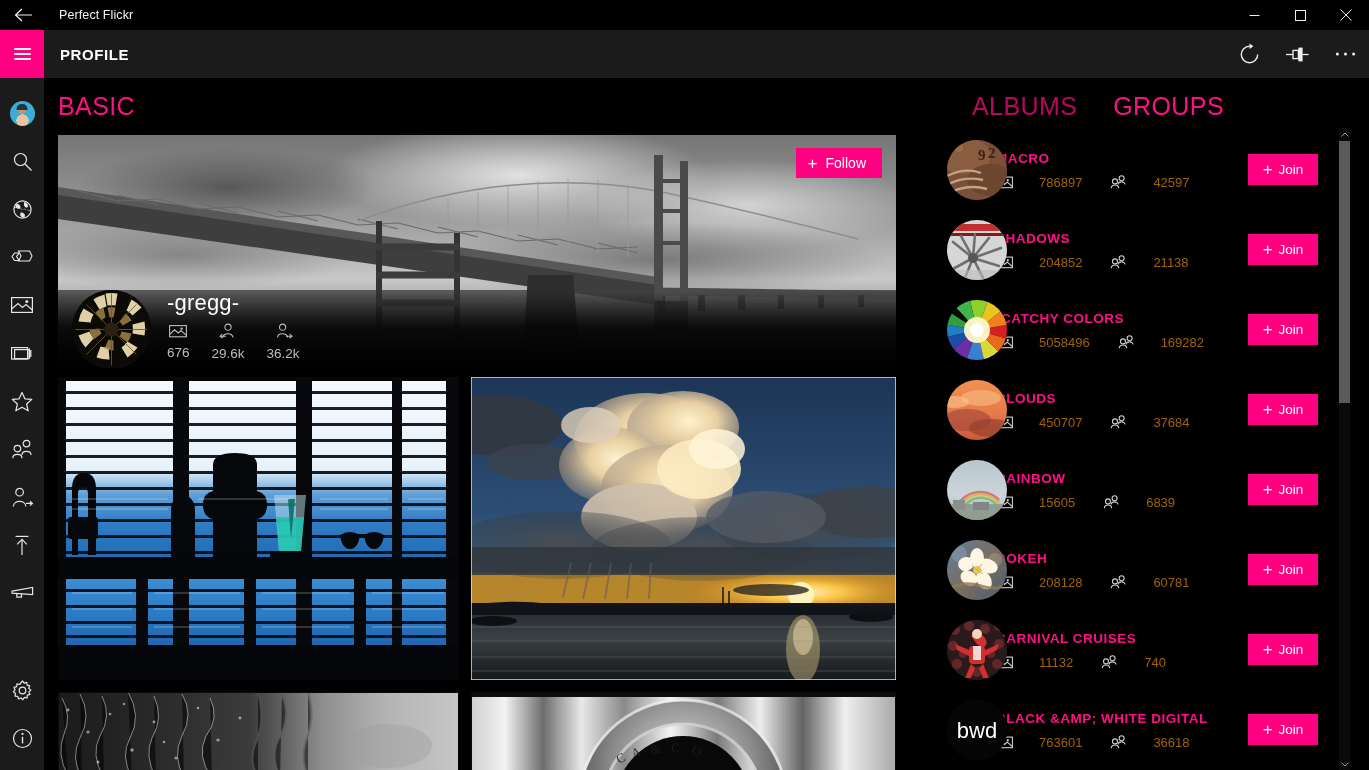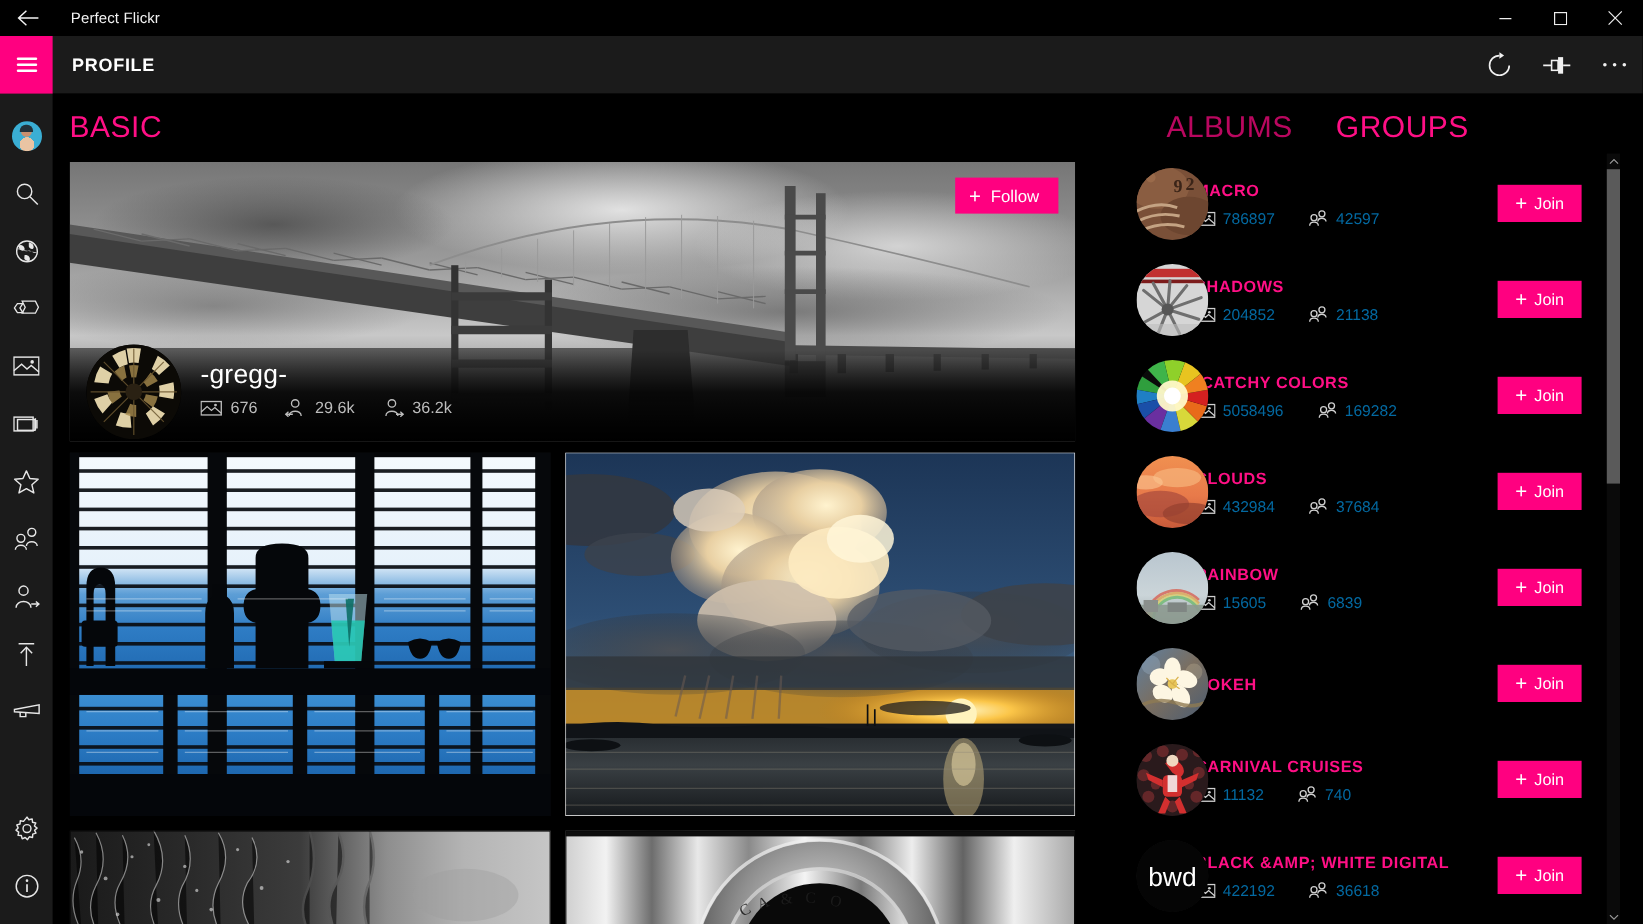--- a/index.html
+++ b/index.html
@@ -107,30 +107,30 @@
     position: absolute; right: 14px; top: 13px;
     background: #ff0080; color: #fff; border: 0;
     height: 30px; padding: 0 16px 0 12px;
     display: flex; align-items: center; gap: 8px;
     font-size: 14px; font-family: "Liberation Sans", sans-serif; cursor: pointer;
   }
   .plus-g { font-size: 17px; line-height: 1; font-weight: 300; }
 
   .profile-strip {
     position: absolute; left: 14px; bottom: 0; width: 838px; height: 78px;
-    display: flex; align-items: center; padding-bottom: 6px;
+    display: flex; align-items: flex-start; padding-bottom: 6px;
   }
   .profile-avatar {
     width: 79px; height: 79px; border-radius: 50%; overflow: hidden;
     margin-left: 0px; flex: none; position: relative; background: #000;
   }
   .profile-meta { margin-left: 16px; padding-bottom: 6px; }
   .profile-name { font-size: 22px; color: #fff; letter-spacing: .2px; }
   .profile-stats { display: flex; align-items: center; gap: 22px; margin-top: 7px; }
-  .stat { display: flex; align-items: center; gap: 7px; font-size: 13.5px; color: #bdbdbd; }
+  .stat { display: flex; align-items: center; gap: 7px; font-size: 13.5px; color: #bdbdbd; flex-direction: column; }
 
   .photo-grid { position: absolute; left: 14px; top: 299px; width: 838px; }
   .prow { display: flex; gap: 12px; margin-bottom: 12px; }
   .pcell { position: relative; overflow: hidden; background: #0b0b0b; }
 
   
   .right-pane {
     position: absolute; left: 866px; top: 0; width: 459px; height: 692px;
   }
   .groups-list {
@@ -141,21 +141,21 @@
   }
   .group-thumb {
     position: absolute; left: 37px; top: 10px;
     width: 60px; height: 60px; border-radius: 50%; overflow: hidden; background: #111;
   }
   .group-info { flex: 1; }
   .group-name {
     font-size: 13.5px; font-weight: bold; color: #ff0f85; letter-spacing: .5px;
   }
   .group-stats { display: flex; align-items: center; gap: 28px; margin-top: 9px; }
-  .gstat { display: flex; align-items: center; gap: 6px; font-size: 13px; color: #0369a1; }
+  .gstat { display: flex; align-items: center; gap: 26px; font-size: 13px; color: #a16207; }
   .join-btn {
     position: absolute; right: 37px; top: 24px;
     background: #ff0080; border: 0; color: #fff; height: 31px; width: 70px;
     display: flex; align-items: center; justify-content: center; gap: 6px;
     font-size: 13.5px; font-family: "Liberation Sans", sans-serif; cursor: pointer;
   }
 
   
   .vscroll {
     position: absolute; right: 19px; top: 50px; width: 11px; height: 642px; background: #0a0a0a;
@@ -1010,21 +1010,21 @@
             <div class="group-name">CLOUDS</div>
             <div class="group-stats">
               <div class="gstat">
                 <span>
                   <svg width="17" height="13" viewBox="0 0 17 13">
                     <rect x="0.6" y="1.1" width="15.8" height="10.6" fill="none" stroke="#cfcfcf" stroke-width="1.1"></rect>
                     <path d="M0.6 9.6 L5.2 5.4 L8.6 8.4 L11.2 6.1 L16.4 10.6" fill="none" stroke="#cfcfcf" stroke-width="1.1"></path>
                     <circle cx="11.8" cy="4.2" r="1.1" fill="#cfcfcf"></circle>
                   </svg>
                 </span>
-                <span>432984</span>
+                <span>450707</span>
               </div>
               <div class="gstat">
                 <span>
                   <svg width="17" height="14" viewBox="0 0 17 14">
                     <circle cx="11.6" cy="3.2" r="2.5" fill="none" stroke="#cfcfcf" stroke-width="1.1"></circle>
                     <path d="M8.2 9.6 C8.2 6, 15 6, 15 9.6" fill="none" stroke="#cfcfcf" stroke-width="1.1"></path>
                     <circle cx="5" cy="6.4" r="2.5" fill="none" stroke="#cfcfcf" stroke-width="1.1"></circle>
                     <path d="M1.4 13.2 C1.4 9, 8.6 9, 8.6 13.2" fill="none" stroke="#cfcfcf" stroke-width="1.1"></path>
                   </svg>
                 </span>
@@ -1118,20 +1118,43 @@
                   <path d="M0 0 L5 -6"></path>
                     <path d="M0 0 L-5 -5"></path>
                     <path d="M0 0 L6 4"></path>
                 </g>
               </g>
               <path d="M0 50 q16 -10 34 -4 q14 5 26 -2" fill="none" stroke="#8f7a52" stroke-width="3" opacity=".8"></path>
             </svg>
           </div>
           <div class="group-info">
             <div class="group-name">BOKEH</div>
+            <div class="group-stats">
+              <div class="gstat">
+                <span>
+                  <svg width="17" height="13" viewBox="0 0 17 13">
+                    <rect x="0.6" y="1.1" width="15.8" height="10.6" fill="none" stroke="#cfcfcf" stroke-width="1.1"></rect>
+                    <path d="M0.6 9.6 L5.2 5.4 L8.6 8.4 L11.2 6.1 L16.4 10.6" fill="none" stroke="#cfcfcf" stroke-width="1.1"></path>
+                    <circle cx="11.8" cy="4.2" r="1.1" fill="#cfcfcf"></circle>
+                  </svg>
+                </span>
+                <span>208128</span>
+              </div>
+              <div class="gstat">
+                <span>
+                  <svg width="17" height="14" viewBox="0 0 17 14">
+                    <circle cx="11.6" cy="3.2" r="2.5" fill="none" stroke="#cfcfcf" stroke-width="1.1"></circle>
+                    <path d="M8.2 9.6 C8.2 6, 15 6, 15 9.6" fill="none" stroke="#cfcfcf" stroke-width="1.1"></path>
+                    <circle cx="5" cy="6.4" r="2.5" fill="none" stroke="#cfcfcf" stroke-width="1.1"></circle>
+                    <path d="M1.4 13.2 C1.4 9, 8.6 9, 8.6 13.2" fill="none" stroke="#cfcfcf" stroke-width="1.1"></path>
+                  </svg>
+                </span>
+                <span>60781</span>
+              </div>
+            </div>
           </div>
           <button class="join-btn">
             <span class="plus-g">+</span>
             <span>Join</span>
           </button>
         </div>
 
         <div class="group-row">
           <div class="group-thumb">
             <svg width="60" height="60" viewBox="0 0 60 60">
@@ -1204,21 +1227,21 @@
             <div class="group-name">BLACK &amp;AMP; WHITE DIGITAL</div>
             <div class="group-stats">
               <div class="gstat">
                 <span>
                   <svg width="17" height="13" viewBox="0 0 17 13">
                     <rect x="0.6" y="1.1" width="15.8" height="10.6" fill="none" stroke="#cfcfcf" stroke-width="1.1"></rect>
                     <path d="M0.6 9.6 L5.2 5.4 L8.6 8.4 L11.2 6.1 L16.4 10.6" fill="none" stroke="#cfcfcf" stroke-width="1.1"></path>
                     <circle cx="11.8" cy="4.2" r="1.1" fill="#cfcfcf"></circle>
                   </svg>
                 </span>
-                <span>422192</span>
+                <span>763601</span>
               </div>
               <div class="gstat">
                 <span>
                   <svg width="17" height="14" viewBox="0 0 17 14">
                     <circle cx="11.6" cy="3.2" r="2.5" fill="none" stroke="#cfcfcf" stroke-width="1.1"></circle>
                     <path d="M8.2 9.6 C8.2 6, 15 6, 15 9.6" fill="none" stroke="#cfcfcf" stroke-width="1.1"></path>
                     <circle cx="5" cy="6.4" r="2.5" fill="none" stroke="#cfcfcf" stroke-width="1.1"></circle>
                     <path d="M1.4 13.2 C1.4 9, 8.6 9, 8.6 13.2" fill="none" stroke="#cfcfcf" stroke-width="1.1"></path>
                   </svg>
                 </span>

